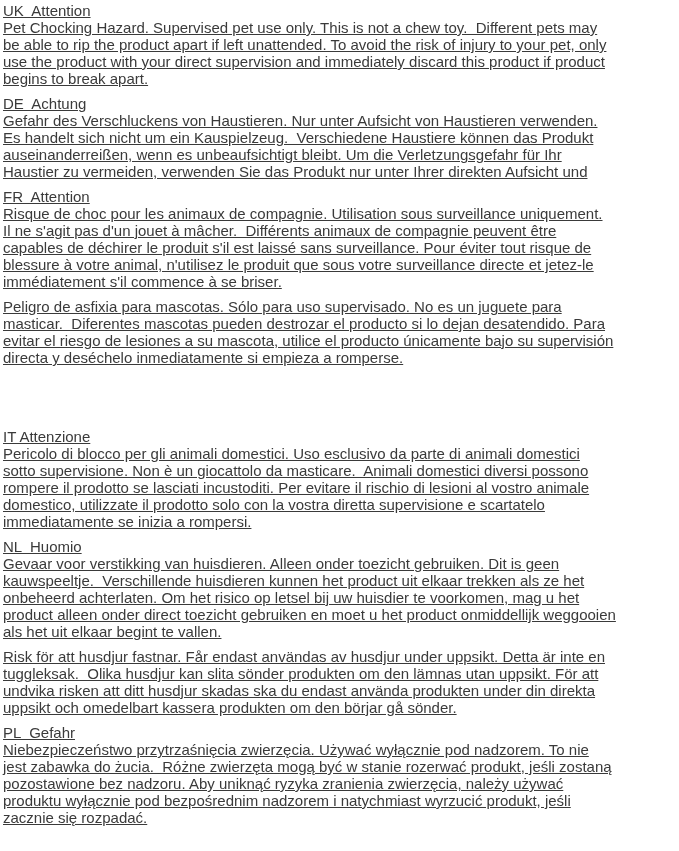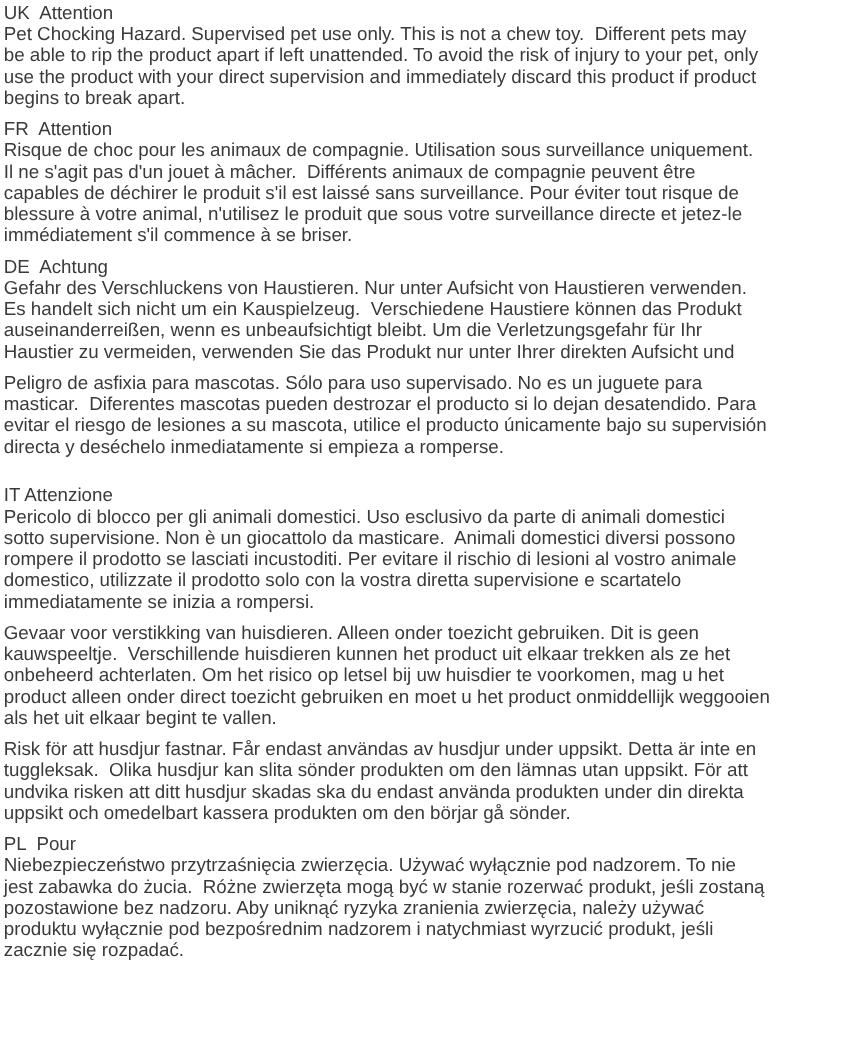--- a/index.html
+++ b/index.html
@@ -15,95 +15,97 @@
     font-size: 15px;
     line-height: 17px;
     color: #3a3a3a;
     -webkit-font-smoothing: antialiased;
   }
   .page {
     padding: 2px 2px 0 3px;
   }
   .warning-section {
     margin: 0 0 8px 0;
+    text-decoration: underline;
   }
   .section-heading,
   .section-body {
     white-space: pre-wrap;
     font-size: 15px;
     line-height: 17px;
     font-weight: 400;
   }
   .gap-before-large {
-    margin-top: 22px;
+    margin-top: 62px;
   }
 </style>
 </head>
 <body>
 
 <div class="page">
 
   <div class="warning-section">
     <div class="section-heading">UK  Attention</div>
     <div class="section-body">Pet Chocking Hazard. Supervised pet use only. This is not a chew toy.  Different pets may
 be able to rip the product apart if left unattended. To avoid the risk of injury to your pet, only
 use the product with your direct supervision and immediately discard this product if product
 begins to break apart.</div>
   </div>
 
   <div class="warning-section">
+    <div class="section-heading">DE  Achtung</div>
+    <div class="section-body">Gefahr des Verschluckens von Haustieren. Nur unter Aufsicht von Haustieren verwenden.
+Es handelt sich nicht um ein Kauspielzeug.  Verschiedene Haustiere können das Produkt
+auseinanderreißen, wenn es unbeaufsichtigt bleibt. Um die Verletzungsgefahr für Ihr
+Haustier zu vermeiden, verwenden Sie das Produkt nur unter Ihrer direkten Aufsicht und</div>
+  </div>
+
+  <div class="warning-section">
     <div class="section-heading">FR  Attention</div>
     <div class="section-body">Risque de choc pour les animaux de compagnie. Utilisation sous surveillance uniquement.
 Il ne s'agit pas d'un jouet à mâcher.  Différents animaux de compagnie peuvent être
 capables de déchirer le produit s'il est laissé sans surveillance. Pour éviter tout risque de
 blessure à votre animal, n'utilisez le produit que sous votre surveillance directe et jetez-le
 immédiatement s'il commence à se briser.</div>
-  </div>
-
-  <div class="warning-section">
-    <div class="section-heading">DE  Achtung</div>
-    <div class="section-body">Gefahr des Verschluckens von Haustieren. Nur unter Aufsicht von Haustieren verwenden.
-Es handelt sich nicht um ein Kauspielzeug.  Verschiedene Haustiere können das Produkt
-auseinanderreißen, wenn es unbeaufsichtigt bleibt. Um die Verletzungsgefahr für Ihr
-Haustier zu vermeiden, verwenden Sie das Produkt nur unter Ihrer direkten Aufsicht und</div>
   </div>
 
   <div class="warning-section">
     <div class="section-body">Peligro de asfixia para mascotas. Sólo para uso supervisado. No es un juguete para
 masticar.  Diferentes mascotas pueden destrozar el producto si lo dejan desatendido. Para
 evitar el riesgo de lesiones a su mascota, utilice el producto únicamente bajo su supervisión
 directa y deséchelo inmediatamente si empieza a romperse.</div>
   </div>
 
   <div class="warning-section gap-before-large">
     <div class="section-heading">IT Attenzione</div>
     <div class="section-body">Pericolo di blocco per gli animali domestici. Uso esclusivo da parte di animali domestici
 sotto supervisione. Non è un giocattolo da masticare.  Animali domestici diversi possono
 rompere il prodotto se lasciati incustoditi. Per evitare il rischio di lesioni al vostro animale
 domestico, utilizzate il prodotto solo con la vostra diretta supervisione e scartatelo
 immediatamente se inizia a rompersi.</div>
   </div>
 
   <div class="warning-section">
+    <div class="section-heading">NL  Huomio</div>
     <div class="section-body">Gevaar voor verstikking van huisdieren. Alleen onder toezicht gebruiken. Dit is geen
 kauwspeeltje.  Verschillende huisdieren kunnen het product uit elkaar trekken als ze het
 onbeheerd achterlaten. Om het risico op letsel bij uw huisdier te voorkomen, mag u het
 product alleen onder direct toezicht gebruiken en moet u het product onmiddellijk weggooien
 als het uit elkaar begint te vallen.</div>
   </div>
 
   <div class="warning-section">
     <div class="section-body">Risk för att husdjur fastnar. Får endast användas av husdjur under uppsikt. Detta är inte en
 tuggleksak.  Olika husdjur kan slita sönder produkten om den lämnas utan uppsikt. För att
 undvika risken att ditt husdjur skadas ska du endast använda produkten under din direkta
 uppsikt och omedelbart kassera produkten om den börjar gå sönder.</div>
   </div>
 
   <div class="warning-section">
-    <div class="section-heading">PL  Pour</div>
+    <div class="section-heading">PL  Gefahr</div>
     <div class="section-body">Niebezpieczeństwo przytrzaśnięcia zwierzęcia. Używać wyłącznie pod nadzorem. To nie
 jest zabawka do żucia.  Różne zwierzęta mogą być w stanie rozerwać produkt, jeśli zostaną
 pozostawione bez nadzoru. Aby uniknąć ryzyka zranienia zwierzęcia, należy używać
 produktu wyłącznie pod bezpośrednim nadzorem i natychmiast wyrzucić produkt, jeśli
 zacznie się rozpadać.</div>
   </div>
 
 </div>
 
 </body></html>

